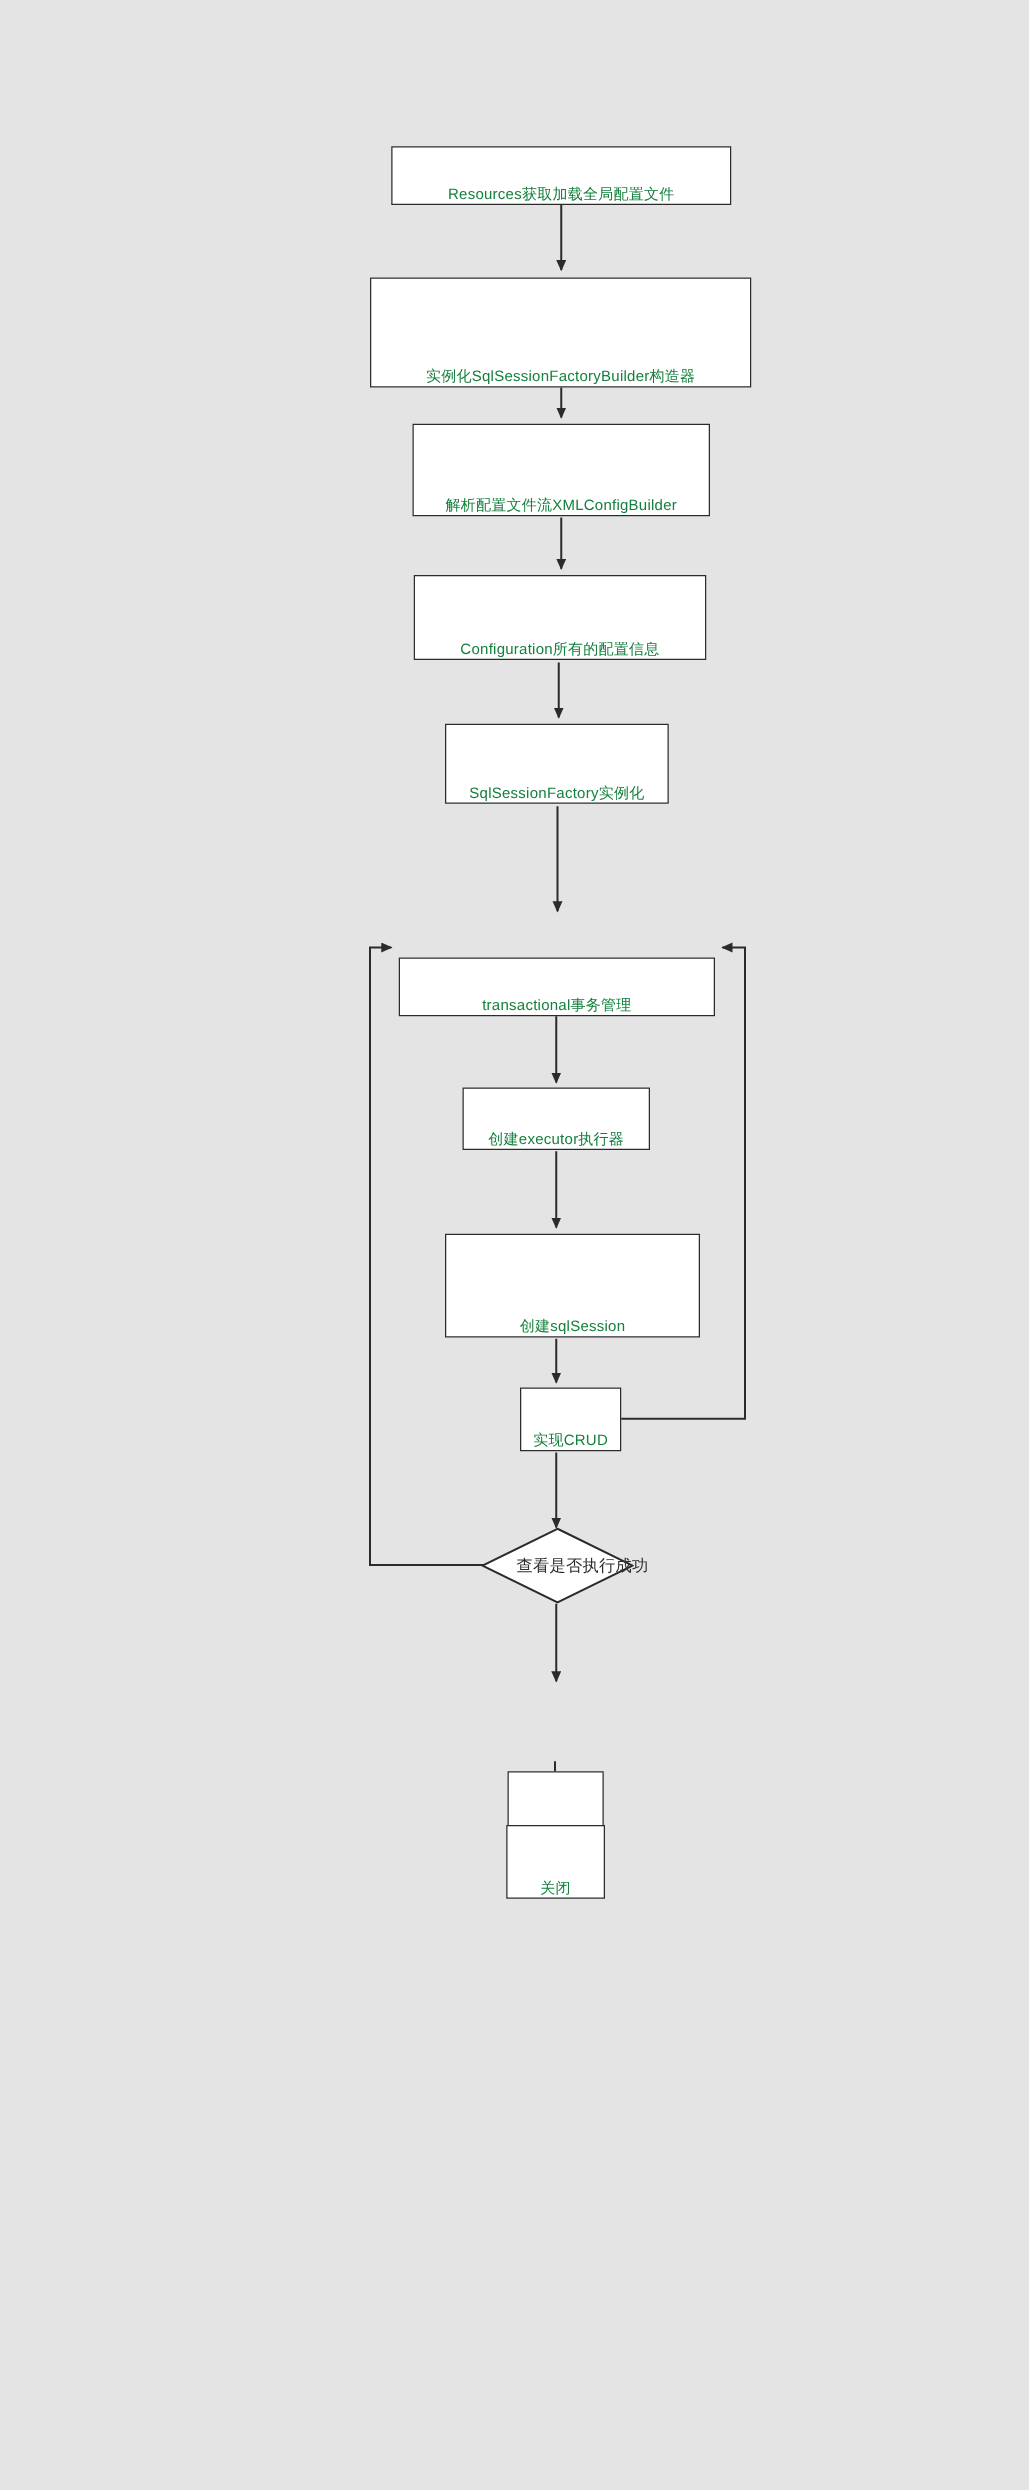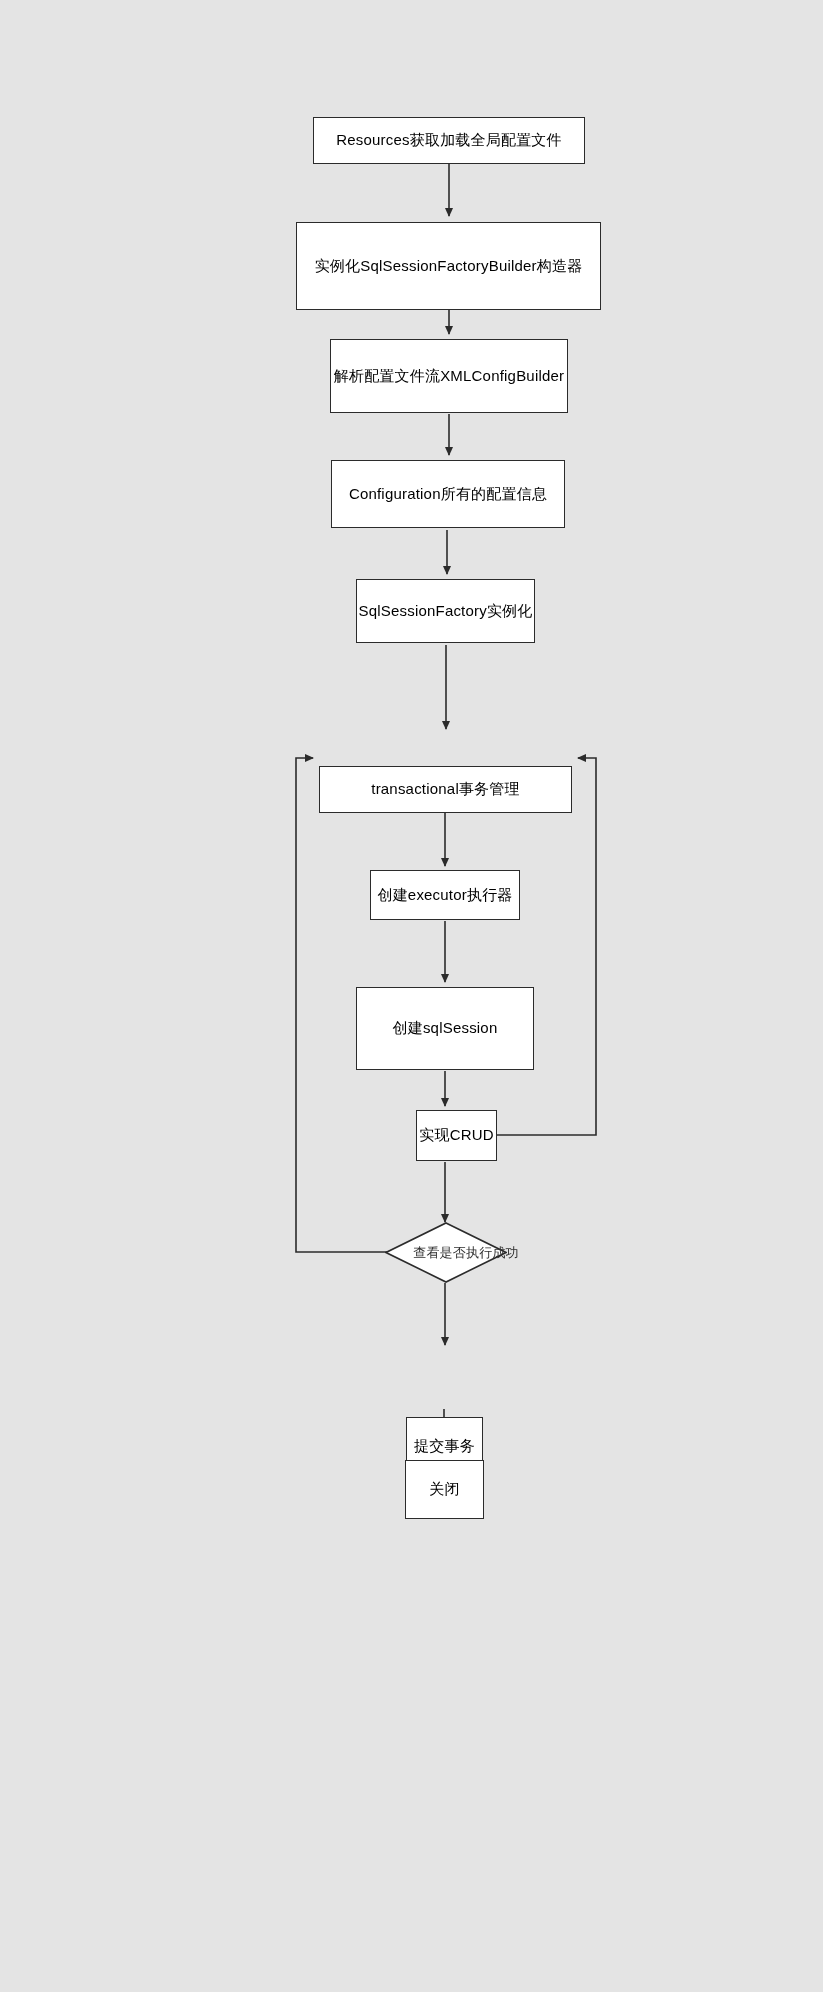--- a/index.html
+++ b/index.html
@@ -26,25 +26,25 @@
     width: 823px;
     height: 1992px;
     pointer-events: none;
   }
   .node {
     position: absolute;
     box-sizing: border-box;
     background: #ffffff;
     border: 1.6px solid #2b2b2b;
     display: flex;
-    align-items: center;
+    align-items: flex-end;
     justify-content: center;
     text-align: center;
-    color: #000000;
-    font-size: 15px;
+    color: #15803d;
+    font-size: 12px;
     line-height: 1.35;
     letter-spacing: 0.2px;
     z-index: 2;
   }
   .node-label {
     display: block;
     padding: 0 8px;
     white-space: nowrap;
   }
   .decision {
@@ -133,21 +133,21 @@
   </div>
 
   <div class="node" style="left:319px; top:734px; width:253px; height:47px;margin-top:32px;">
     <span class="node-label">transactional事务管理</span>
   </div>
 
   <div class="node" style="left:370px; top:870px; width:150px; height:50px;">
     <span class="node-label">创建executor执行器</span>
   </div>
 
-  <div class="node" style="left:356px; top:987px; width:178px; height:83px;">
+  <div class="node" style="left:356px; top:987px; width:204px; height:83px;">
     <span class="node-label">创建sqlSession</span>
   </div>
 
   <div class="node" style="left:405px; top:1110px; width:81px; height:51px;margin-left:11px;">
     <span class="node-label">实现CRUD</span>
   </div>
 
   <div class="decision" style="left:385px; top:1222px; width:122px; height:61px;">
     <svg class="diamond-shape" viewBox="0 0 122 61" preserveAspectRatio="none" xmlns="http://www.w3.org/2000/svg">
       <polygon points="61,1 121,30.5 61,60 1,30.5" fill="#ffffff" stroke="#2b2b2b" stroke-width="1.6" vector-effect="non-scaling-stroke"></polygon>

